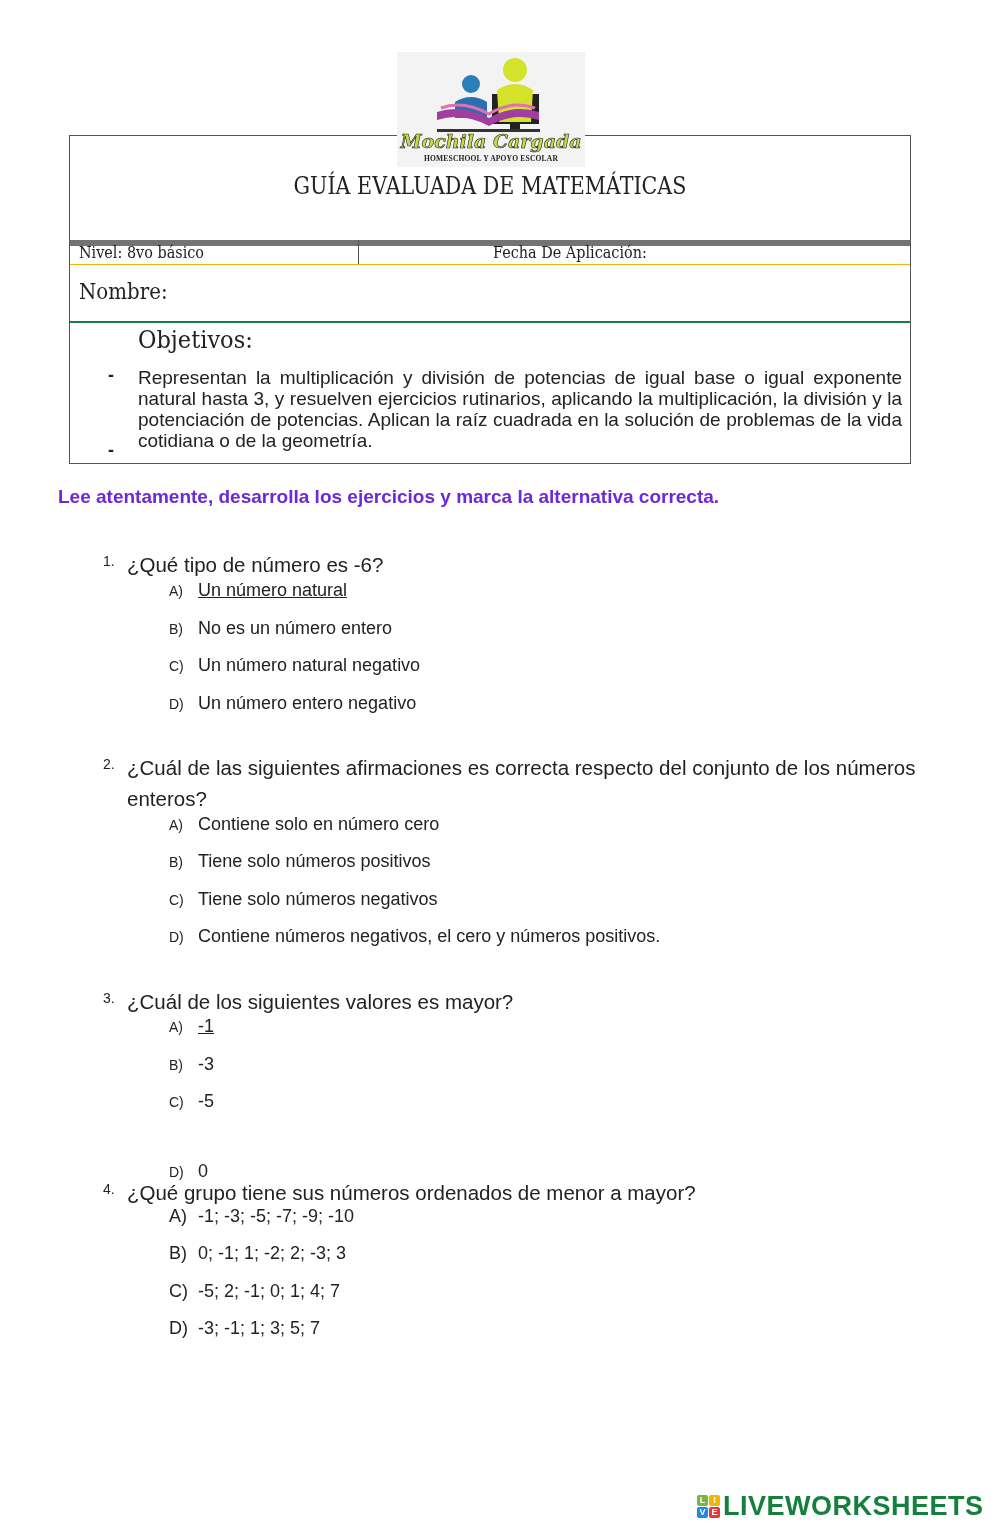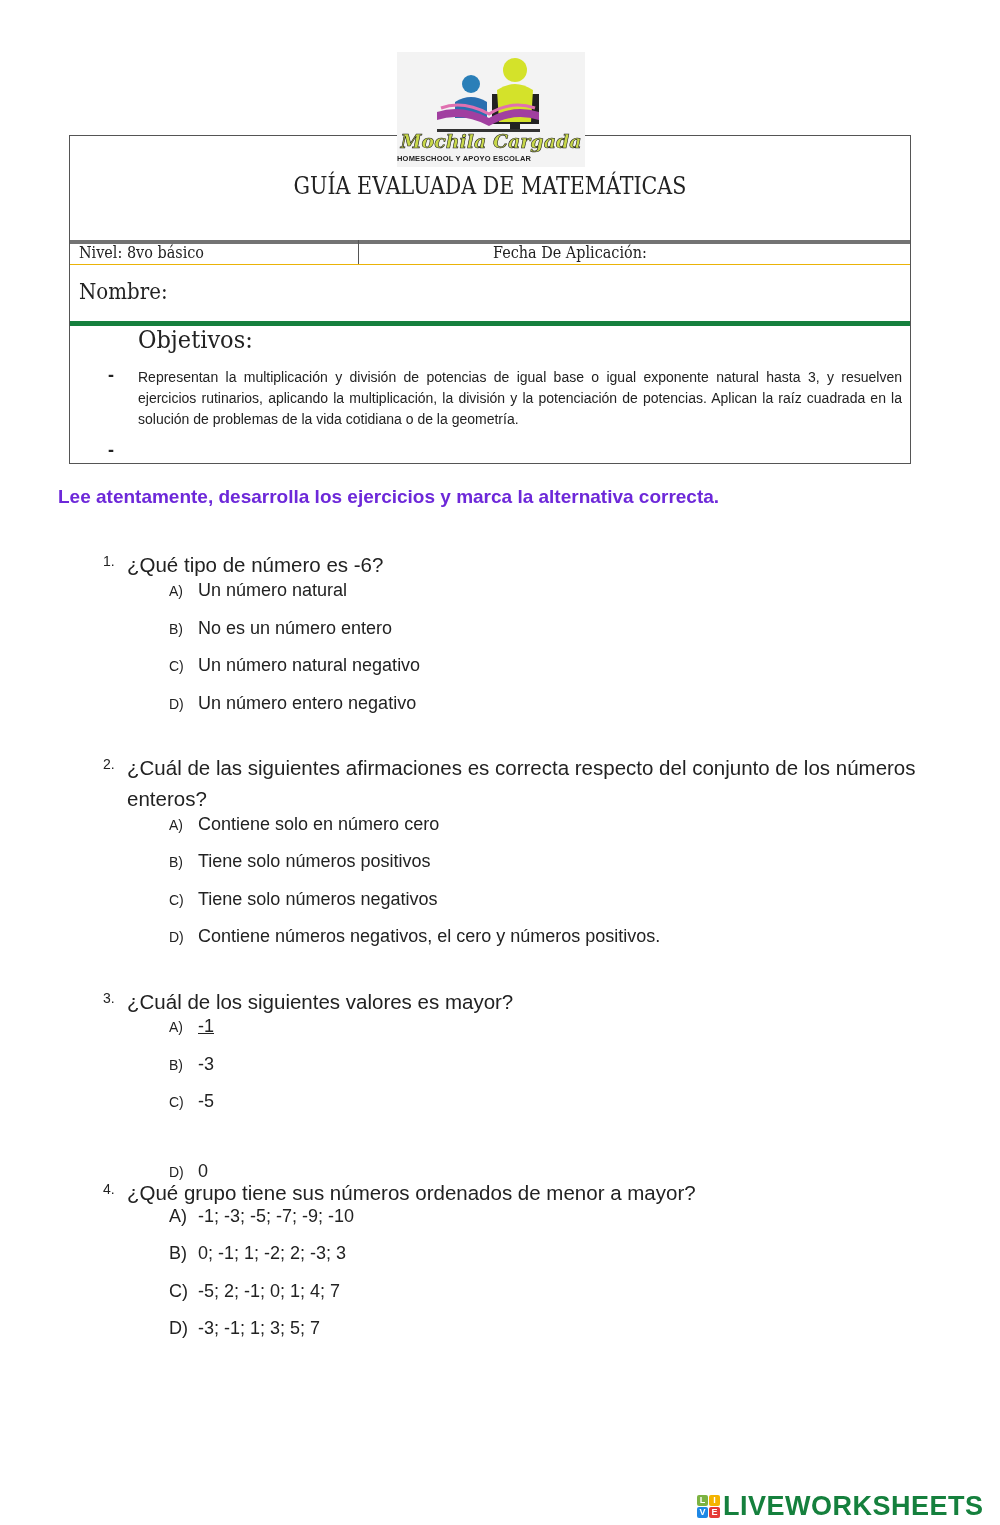--- a/index.html
+++ b/index.html
@@ -2,30 +2,30 @@
 <html><head>
 <meta charset="utf-8">
 <style>
   html, body { margin: 0; padding: 0; background: #ffffff; }
   body { width: 1000px; height: 1525px; position: relative; overflow: hidden; font-family: "Liberation Sans", sans-serif; color: #111; }
 
   .logo { position: absolute; left: 397px; top: 52px; width: 188px; height: 115px; background: #c2410c; z-index: 2; }
   .logo svg { display: block; }
 
   .header-box { position: absolute; left: 69px; top: 135px; width: 842px; height: 329px; border: 1px solid #555; box-sizing: border-box; }
-  .title-row { position: absolute; left: 0; top: 0; width: 100%; height: 104px; border-bottom: 4px solid #737373; }
+  .title-row { position: absolute; left: 0; top: 0; width: 100%; height: 104px; border-bottom: 6px solid #737373; }
   .title { position: absolute; left: 0; right: 0; top: 36px; text-align: center; font-family: "DejaVu Serif", serif; font-size: 24px; letter-spacing: 0px; transform: scaleX(0.86); transform-origin: center; color: #222; }
   .info-row { position: absolute; left: 0; top: 104px; width: 100%; height: 24px; border-bottom: 1px solid #eab308; }
   .nivel { position: absolute; left: 9px; top: 3px; font-family: "DejaVu Serif", serif; font-size: 16px; transform: scaleX(0.9); transform-origin: left; color: #222; }
   .info-divider { position: absolute; left: 288px; top: 0; width: 1px; height: 24px; background: #555; }
   .fecha { position: absolute; left: 423px; top: 3px; font-family: "DejaVu Serif", serif; font-size: 16px; transform: scaleX(0.9); transform-origin: left; color: #222; }
-  .nombre-row { position: absolute; left: 0; top: 128px; width: 100%; height: 57px; border-bottom: 5px solid #15803d; }
+  .nombre-row { position: absolute; left: 0; top: 128px; width: 100%; height: 57px; border-bottom: 2px solid #15803d; }
   .nombre { position: absolute; left: 9px; top: 15px; font-family: "DejaVu Serif", serif; font-size: 22px; transform: scaleX(0.9); transform-origin: left; color: #222; }
   .obj-title { position: absolute; left: 68px; top: 189px; font-family: "DejaVu Serif", serif; font-size: 25px; transform: scaleX(0.9); transform-origin: left; color: #222; }
-  .obj-item { position: absolute; font-family: "Liberation Sans", sans-serif; font-size: 14px; line-height: 21px; color: #222; }
+  .obj-item { position: absolute; font-family: "Liberation Sans", sans-serif; font-size: 19px; line-height: 21px; color: #222; }
   .obj-dash { position: absolute; font-size: 18px; font-weight: bold; color: #222; }
   .obj-1 { left: 68px; top: 231px; width: 764px; text-align: justify; }
   .obj-2 { left: 67px; top: 306px; width: 764px; }
 
   .instructions { position: absolute; left: 58px; top: 486px; font-size: 19px; font-weight: bold; color: #6d28d9; }
 
   .question { position: absolute; left: 103px; width: 830px; }
   .q-num { position: absolute; left: 0; top: 4px; font-size: 14px; color: #222; }
   .q-text { position: absolute; left: 24px; top: 0; font-size: 20.5px; line-height: 31px; color: #222; width: 800px; }
   .option { position: absolute; left: 66px; font-size: 18px; color: #222; white-space: nowrap; }
@@ -51,21 +51,21 @@
     <circle cx="118" cy="18" r="12" fill="#d4e22a"></circle>
     <path d="M100 38 Q118 26 136 38 L134 70 L102 70 Z" fill="#d4e22a"></path>
 
     <circle cx="74" cy="32" r="9" fill="#2a7fb8"></circle>
     <path d="M58 50 Q74 40 90 50 L90 66 L58 66 Z" fill="#2a6fb0"></path>
 
     <path d="M40 60 Q65 52 92 66 Q116 52 142 60 L142 68 Q116 60 92 74 Q65 60 40 68 Z" fill="#a13fa0"></path>
     <path d="M44 56 Q66 48 92 62 Q114 48 138 56" stroke="#e070b0" stroke-width="3" fill="none"></path>
   </svg>
   <div style="position:absolute;left:0;right:0;top:78px;text-align:center;font-family:'DejaVu Serif',serif;font-style:italic;font-weight:bold;font-size:19px;color:#c8d84a;-webkit-text-stroke:0.6px #222;">Mochila Cargada</div>
-  <div style="position:absolute;left:0;right:0;top:102px;font-size:7.5px;font-weight:bold;color:#222;letter-spacing:0.2px;">HOMESCHOOL Y APOYO ESCOLAR</div>
+  <div style="position:absolute;left:0;right:0;top:102px;text-align:center;font-size:7.5px;font-weight:bold;color:#222;letter-spacing:0.2px;font-family:Liberation Serif, serif;">HOMESCHOOL Y APOYO ESCOLAR</div>
 </div>
 
 <div class="header-box">
   <div class="title-row">
     <div class="title">GUÍA EVALUADA DE MATEMÁTICAS</div>
   </div>
   <div class="info-row">
     <div class="nivel">Nivel: 8vo básico</div>
     <div class="info-divider"></div>
     <div class="fecha">Fecha De Aplicación:</div>
@@ -77,21 +77,21 @@
   <div class="obj-dash" style="left:38px;top:229px;">-</div>
   <div class="obj-item obj-1">Representan la multiplicación y división de potencias de igual base o igual exponente natural hasta 3, y resuelven ejercicios rutinarios, aplicando la multiplicación, la división y la potenciación de potencias. Aplican la raíz cuadrada en la solución de problemas de la vida cotidiana o de la geometría.</div>
   <div class="obj-dash" style="left:38px;top:304px;">-</div>
 </div>
 
 <div class="instructions">Lee atentamente, desarrolla los ejercicios y marca la alternativa correcta.</div>
 
 <div class="question" style="top:549px;">
   <span class="q-num">1.</span>
   <div class="q-text">¿Qué tipo de número es -6?</div>
-  <div class="option" style="top:31px;"><span class="opt-letter">A)</span><span>Un número natural</span></div>
+  <div class="option" style="top:31px;text-decoration:underline;"><span class="opt-letter">A)</span><span>Un número natural</span></div>
   <div class="option" style="top:69px;"><span class="opt-letter">B)</span><span>No es un número entero</span></div>
   <div class="option" style="top:106px;"><span class="opt-letter">C)</span><span>Un número natural negativo</span></div>
   <div class="option" style="top:144px;"><span class="opt-letter">D)</span><span>Un número entero negativo</span></div>
 </div>
 
 <div class="question" style="top:752px;">
   <span class="q-num">2.</span>
   <div class="q-text">¿Cuál de las siguientes afirmaciones es correcta respecto del conjunto de los números enteros?</div>
   <div class="option" style="top:62px;"><span class="opt-letter">A)</span><span>Contiene solo en número cero</span></div>
   <div class="option" style="top:99px;"><span class="opt-letter">B)</span><span>Tiene solo números positivos</span></div>

